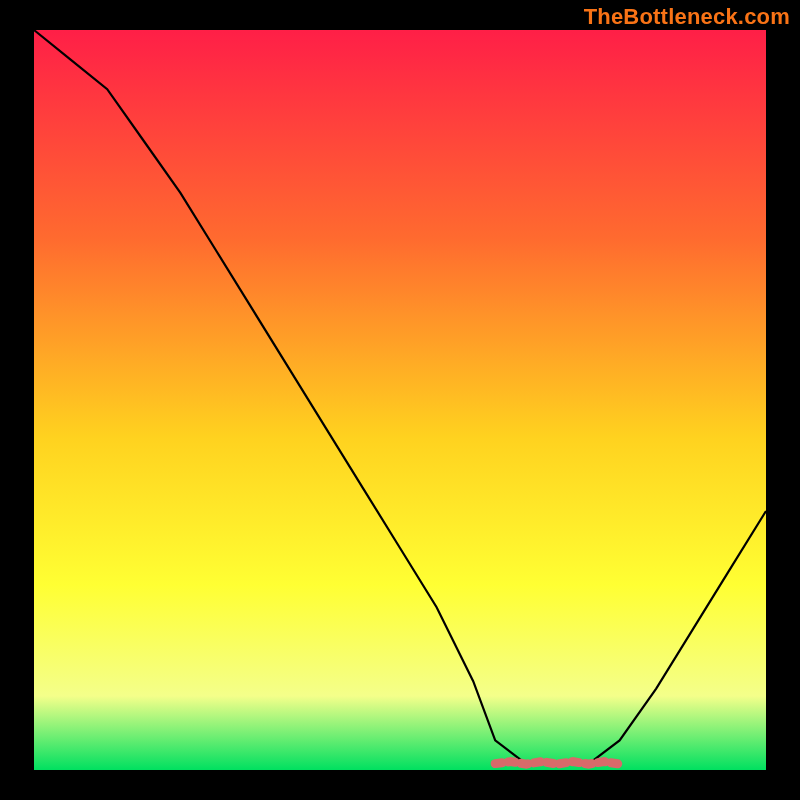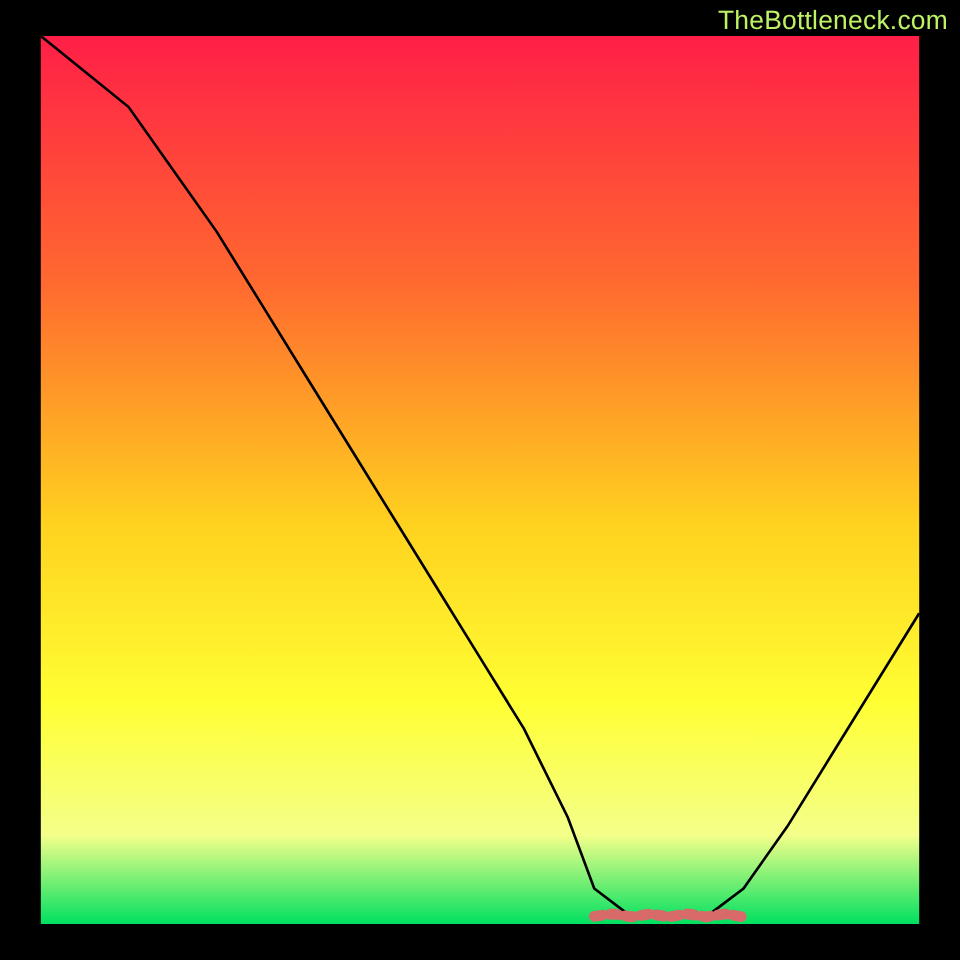--- a/index.html
+++ b/index.html
@@ -14,23 +14,23 @@
   .frame {
     position: relative;
     width: 800px;
     height: 800px;
     background: #000;
   }
   .watermark {
     position: absolute;
     top: 4px;
     right: 10px;
-    color: #bef264;
+    color: #f97316;
     font-size: 22px;
-    font-weight: 400;
+    font-weight: 700;
     letter-spacing: 0.2px;
     z-index: 5;
   }
   svg {
     position: absolute;
     top: 0;
     left: 0;
   }
 </style>
 </head>

